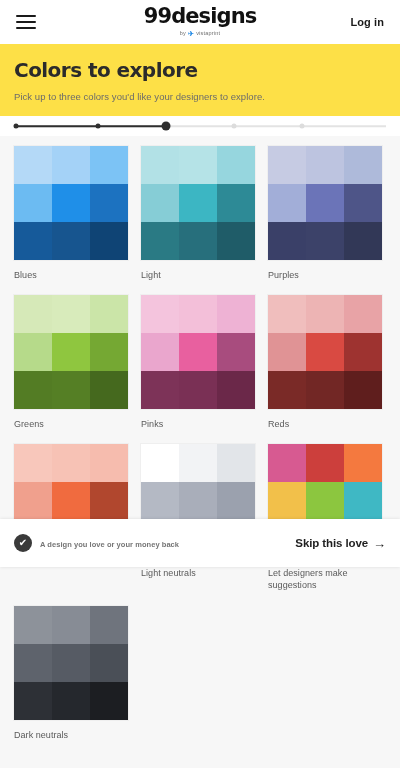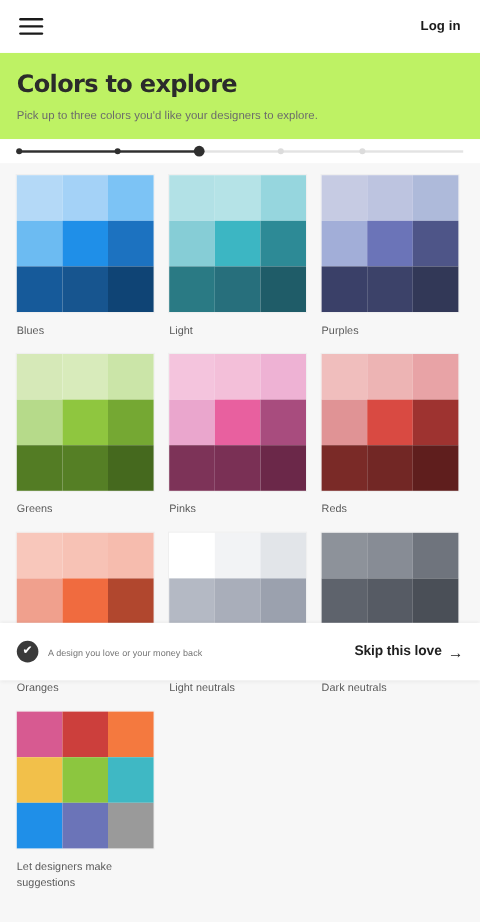--- a/index.html
+++ b/index.html
@@ -73,21 +73,21 @@
   .login {
     font-size: 11px;
     font-weight: bold;
     color: #1a1a1a;
     cursor: pointer;
     letter-spacing: .1px;
   }
 
   
   .titlewrap {
-    background: #bef264;
+    background: #fde047;
     padding: 14px 14px 14px 14px;
   }
   .page-title {
     font-size: 20px;
     font-weight: bold;
     letter-spacing: -0.55px;
     color: #2b2b2b;
     font-family: "DejaVu Sans", sans-serif;
   }
   .page-sub {
@@ -207,20 +207,21 @@
     font-size: 9px;
     font-weight: bold;
     color: #1f1f1f;
     letter-spacing: .1px;
   }
   .g-sub {
     font-size: 7.5px;
     color: #757575;
     margin-top: 2px;
     letter-spacing: .05px;
+    font-weight: bold;
   }
   .skip {
     font-size: 11.5px;
     font-weight: bold;
     color: #1f1f1f;
     display: flex;
     align-items: center;
     gap: 5px;
     cursor: pointer;
     letter-spacing: -.1px;
@@ -228,20 +229,28 @@
   .skip-arrow { font-size: 13px; line-height: 1; }
 </style>
 </head>
 <body>
 
 <div class="header">
   <div class="hamburger">
     <span></span>
     <span></span>
     <span></span>
+  </div>
+  <div class="brand">
+    <div class="brand-name">99designs</div>
+    <div class="brand-sub">
+      <span>by</span>
+      <span class="vp-mark">✈</span>
+      <span>vistaprint</span>
+    </div>
   </div>
   <div class="login">Log in</div>
 </div>
 
 <div class="titlewrap">
   <div class="page-title">Colors to explore</div>
   <div class="page-sub">Pick up to three colors you'd like your designers to explore.</div>
 </div>
 
 <div class="stepper">
@@ -346,64 +355,63 @@
         <i style="background: rgb(248, 199, 187);"></i>
         <i style="background: rgb(247, 194, 181);"></i>
         <i style="background: rgb(246, 188, 174);"></i>
         <i style="background: rgb(240, 160, 141);"></i>
         <i style="background: rgb(240, 107, 63);"></i>
         <i style="background: rgb(177, 71, 46);"></i>
         <i style="background: rgb(160, 74, 52);"></i>
         <i style="background: rgb(154, 70, 48);"></i>
         <i style="background: rgb(130, 57, 39);"></i>
       </div>
-      <div class="palette-label">Oranges</div>
     </div>
     <div class="palette">
       <div class="swatch">
         <i style="background: rgb(255, 255, 255);"></i>
         <i style="background: rgb(242, 243, 245);"></i>
         <i style="background: rgb(226, 229, 233);"></i>
         <i style="background: rgb(180, 185, 196);"></i>
         <i style="background: rgb(169, 174, 186);"></i>
         <i style="background: rgb(155, 161, 174);"></i>
         <i style="background: rgb(151, 157, 171);"></i>
         <i style="background: rgb(141, 147, 161);"></i>
         <i style="background: rgb(128, 134, 147);"></i>
       </div>
       <div class="palette-label">Light neutrals</div>
     </div>
     <div class="palette">
       <div class="swatch">
+        <i style="background: rgb(215, 90, 145);"></i>
+        <i style="background: rgb(204, 63, 60);"></i>
+        <i style="background: rgb(244, 121, 63);"></i>
+        <i style="background: rgb(242, 192, 74);"></i>
+        <i style="background: rgb(140, 198, 63);"></i>
+        <i style="background: rgb(63, 184, 196);"></i>
+        <i style="background: rgb(31, 143, 232);"></i>
+        <i style="background: rgb(107, 116, 184);"></i>
+        <i style="background: rgb(154, 154, 154);"></i>
+      </div>
+      <div class="palette-label">Let designers make suggestions</div>
+    </div>
+    <div class="palette">
+      <div class="swatch">
         <i style="background: rgb(141, 146, 154);"></i>
         <i style="background: rgb(135, 140, 149);"></i>
         <i style="background: rgb(111, 116, 125);"></i>
         <i style="background: rgb(94, 99, 108);"></i>
         <i style="background: rgb(86, 91, 100);"></i>
         <i style="background: rgb(74, 79, 87);"></i>
         <i style="background: rgb(45, 48, 54);"></i>
         <i style="background: rgb(37, 40, 45);"></i>
         <i style="background: rgb(28, 30, 34);"></i>
       </div>
       <div class="palette-label">Dark neutrals</div>
     </div>
-    <div class="palette">
-      <div class="swatch">
-        <i style="background: rgb(215, 90, 145);"></i>
-        <i style="background: rgb(204, 63, 60);"></i>
-        <i style="background: rgb(244, 121, 63);"></i>
-        <i style="background: rgb(242, 192, 74);"></i>
-        <i style="background: rgb(140, 198, 63);"></i>
-        <i style="background: rgb(63, 184, 196);"></i>
-        <i style="background: rgb(31, 143, 232);"></i>
-        <i style="background: rgb(107, 116, 184);"></i>
-        <i style="background: rgb(154, 154, 154);"></i>
-      </div>
-      <div class="palette-label">Let designers make suggestions</div>
-    </div>
   </div>
 
 <div class="banner">
   <div class="guarantee">
     <div class="check-badge">✔</div>
     <div>
       <div class="g-sub">A design you love or your money back</div>
     </div>
   </div>
   <div class="skip">

